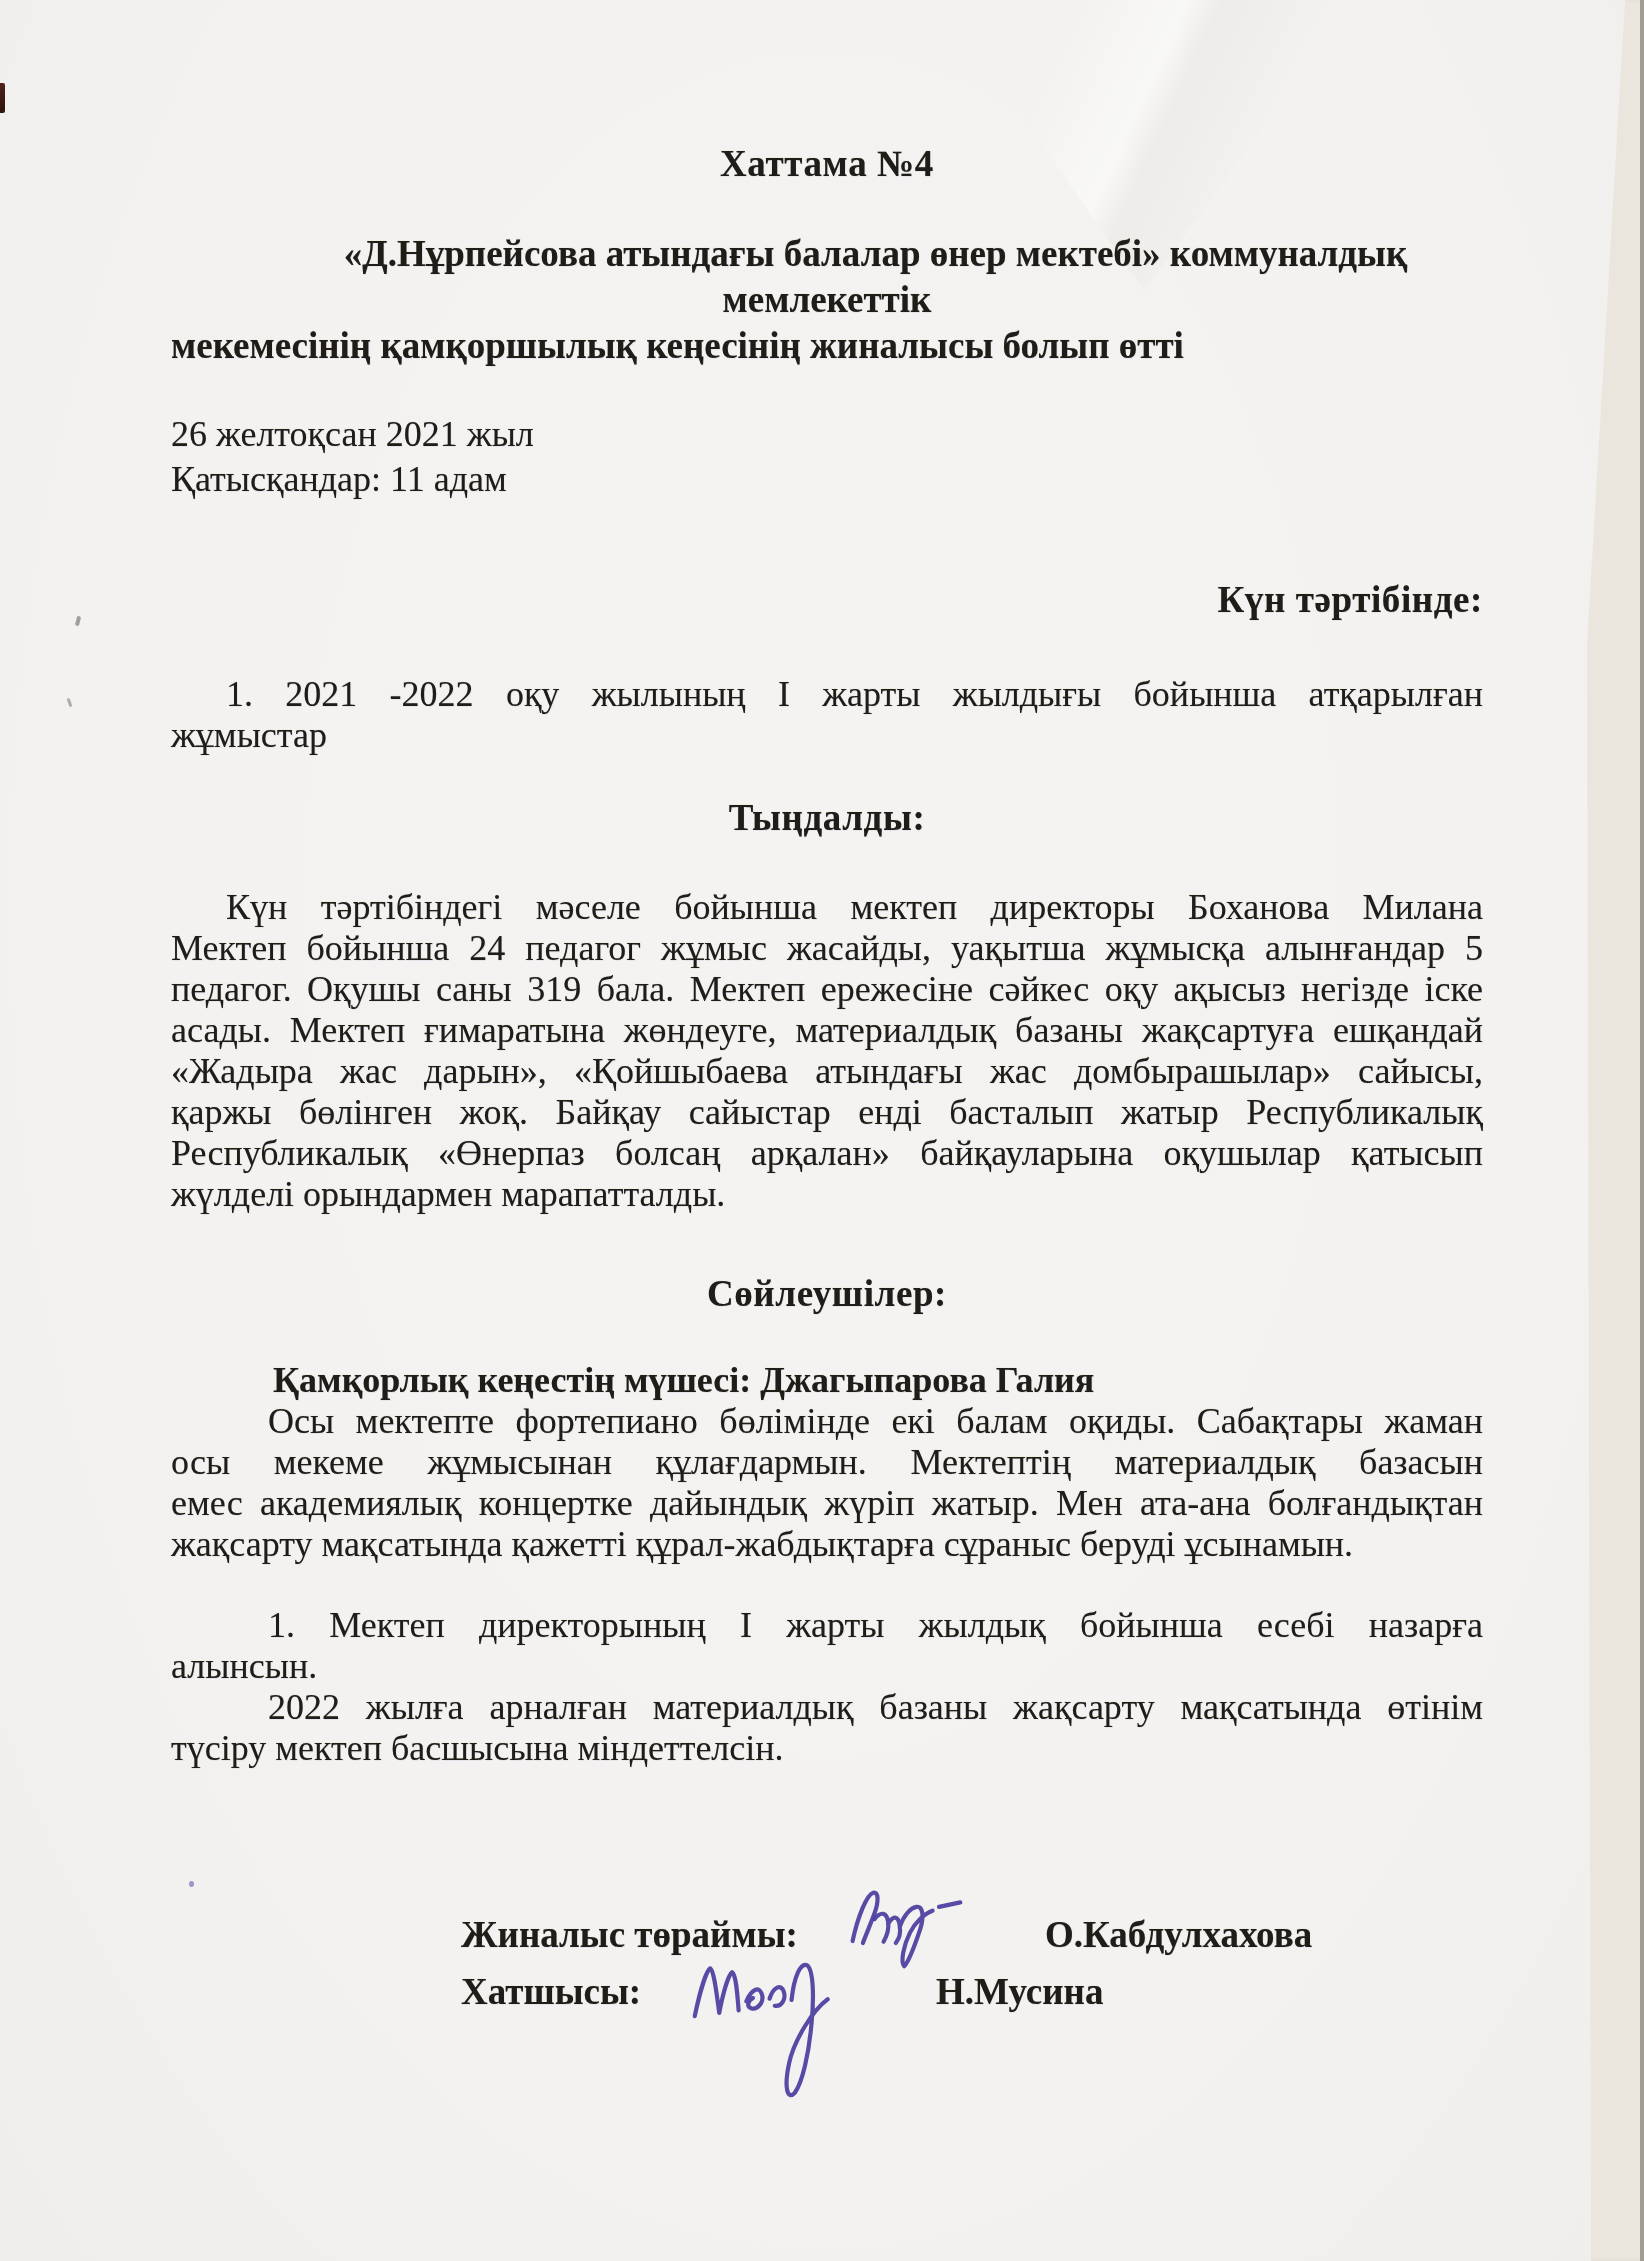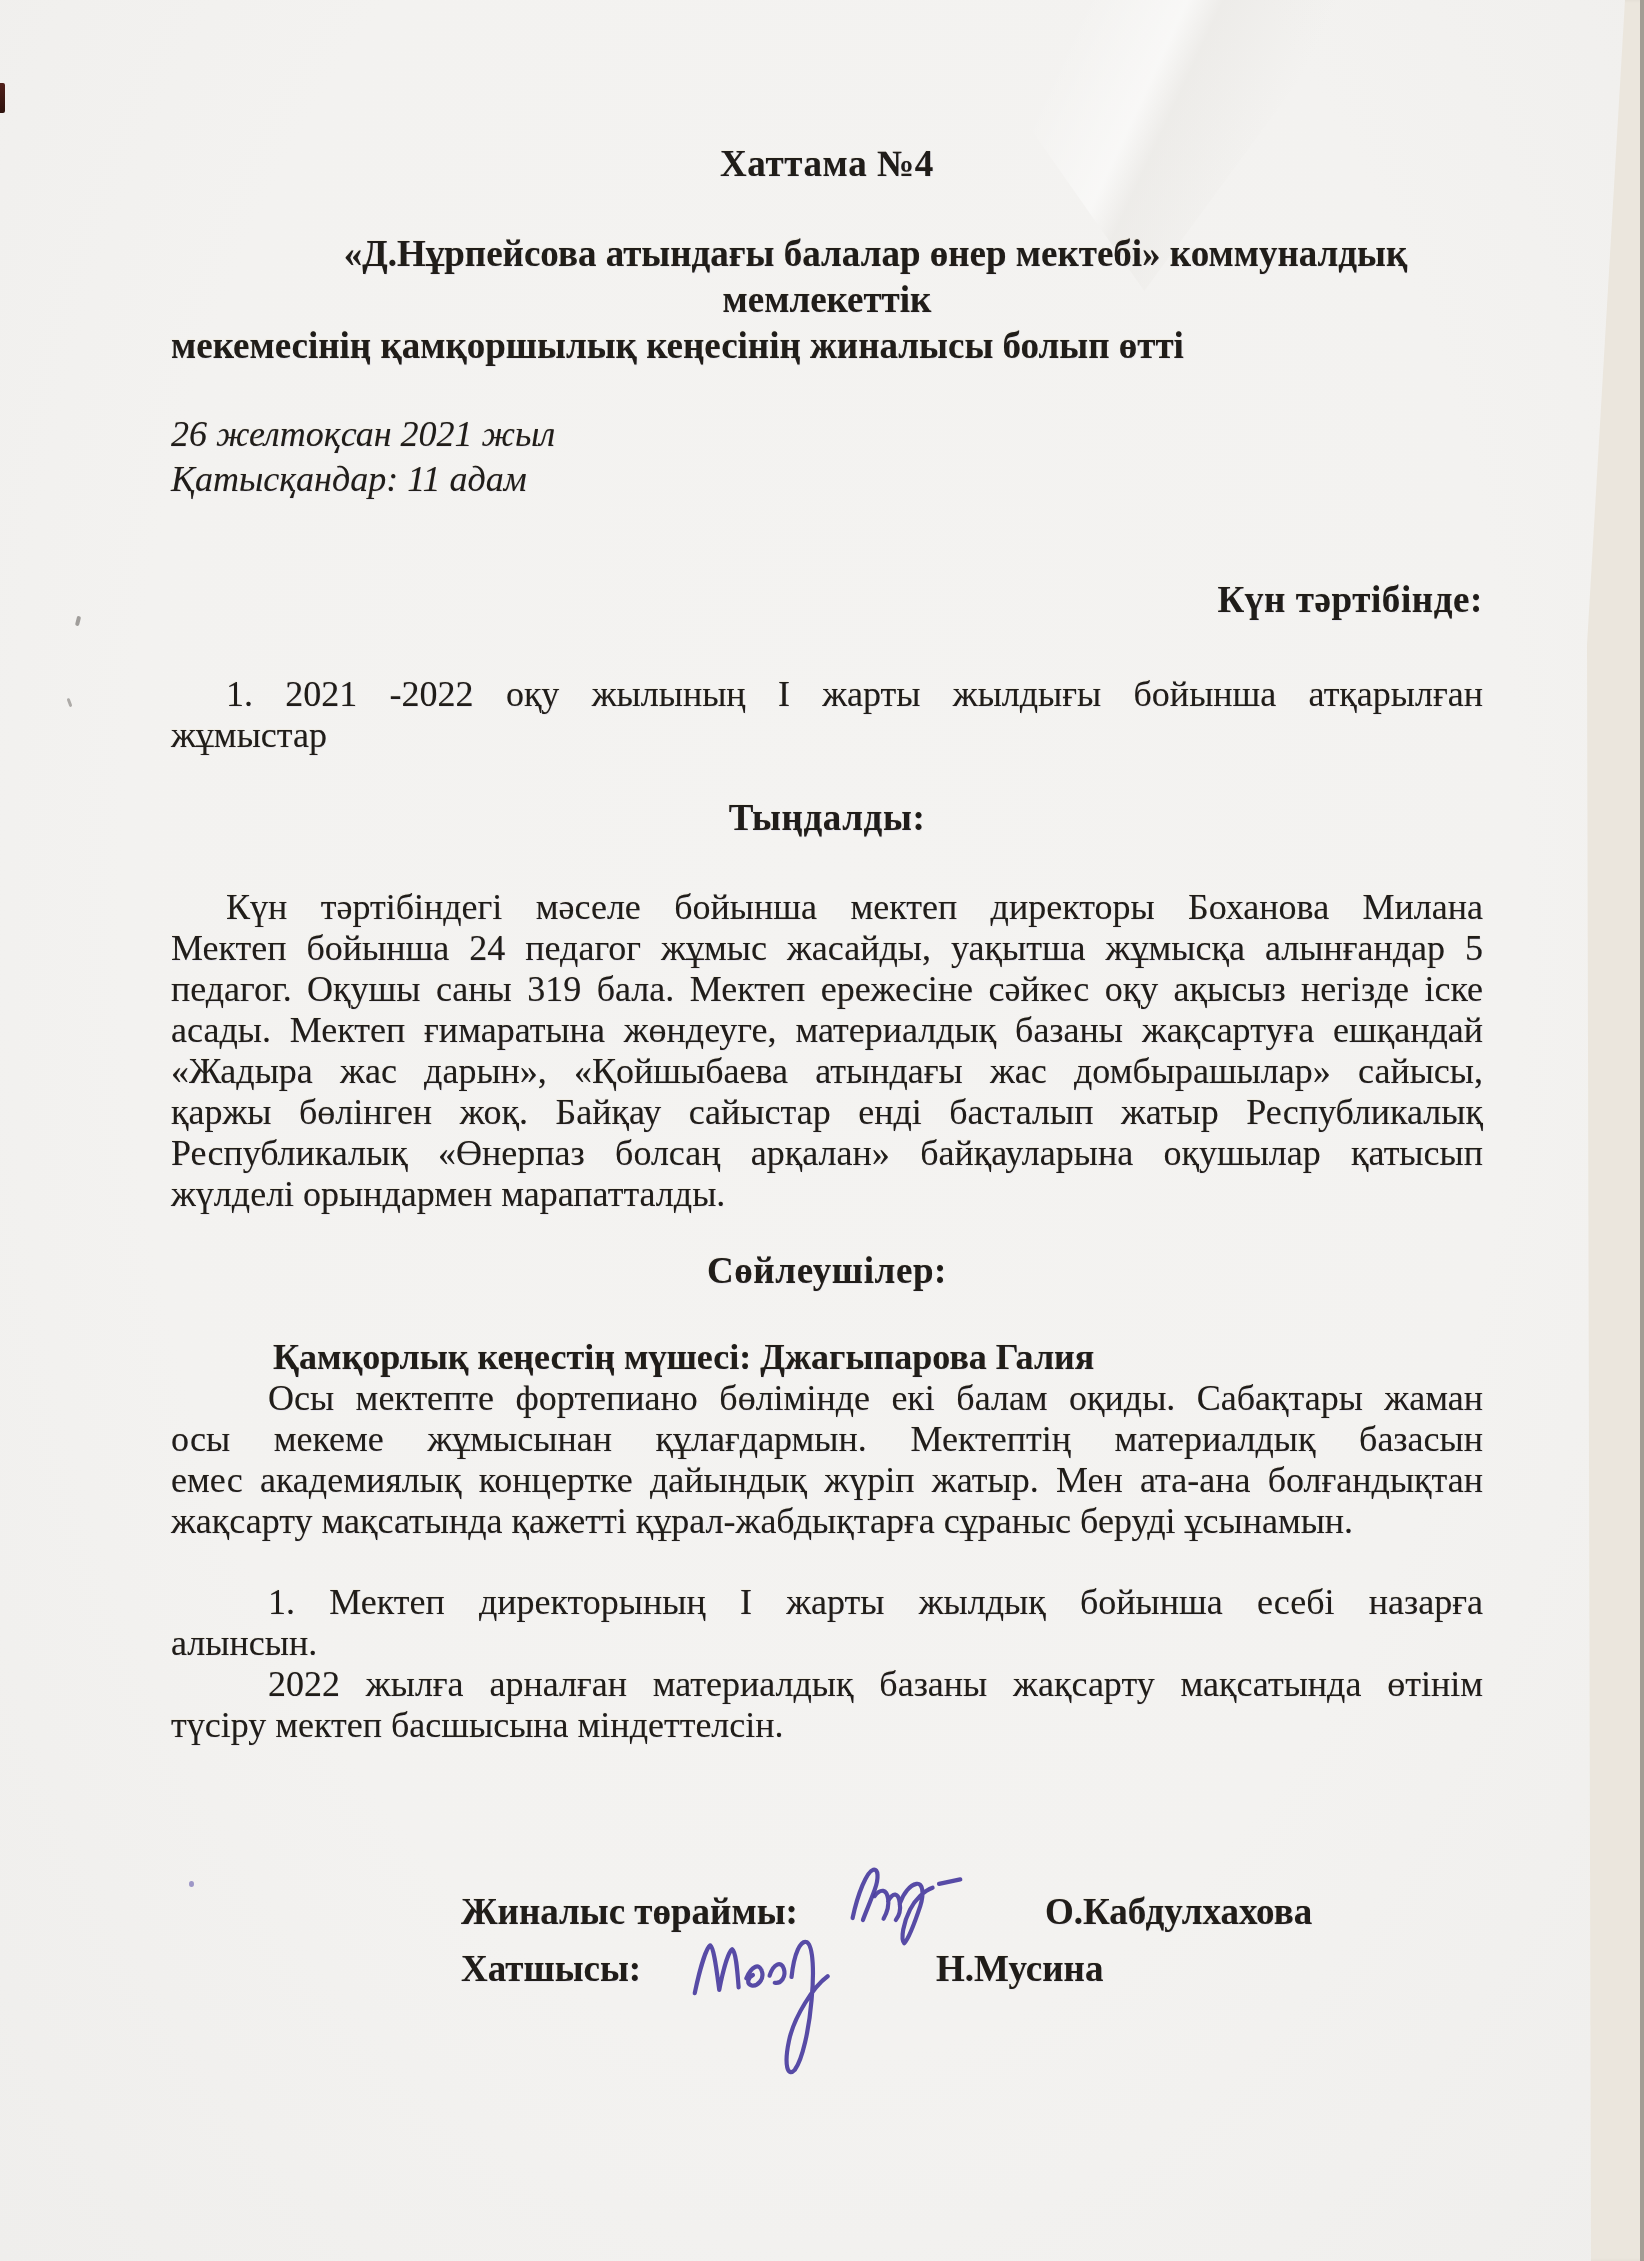--- a/index.html
+++ b/index.html
@@ -52,26 +52,26 @@
     font-size:36px;line-height:41px;
     text-shadow:0 0 0.6px rgba(40,40,60,.30), 0.6px 1px 0 rgba(80,60,180,.08), -0.6px -1px 0 rgba(205,165,60,.08);
   }
   .heading{
     font-weight:bold;text-align:center;
     font-size:37px;line-height:43px;letter-spacing:0.6px;
   }
   .doc-title{margin-top:142px;}
   .subtitle{margin-top:46px;font-weight:bold;font-size:37px;line-height:46px;}
   .center-lines .line{text-align:center;text-align-last:center;text-indent:0;}
-  .meta{margin-top:43px;line-height:45px;font-style:italic;}
+  .meta{margin-top:43px;line-height:45px;}
   .h-agenda{margin-top:76px;text-align:right;}
   .p-agenda{margin-top:53px;}
   .h-heard{margin-top:40px;}
   .p-heard{margin-top:48px;}
-  .h-speakers{margin-top:34px;}
+  .h-speakers{margin-top:57px;}
   .speaker-line{margin-top:45px;font-weight:bold;padding-left:102px;}
   .h-decision{margin-top:92px;}
   .p-decision1{margin-top:40px;}
   .line{
     text-align:justify;text-align-last:justify;
   }
   .line.first{text-indent:97px;}
   .p-agenda .line.first,.p-heard .line.first{text-indent:55px;}
   .line.last{text-align-last:left;}
   .sig-block{

